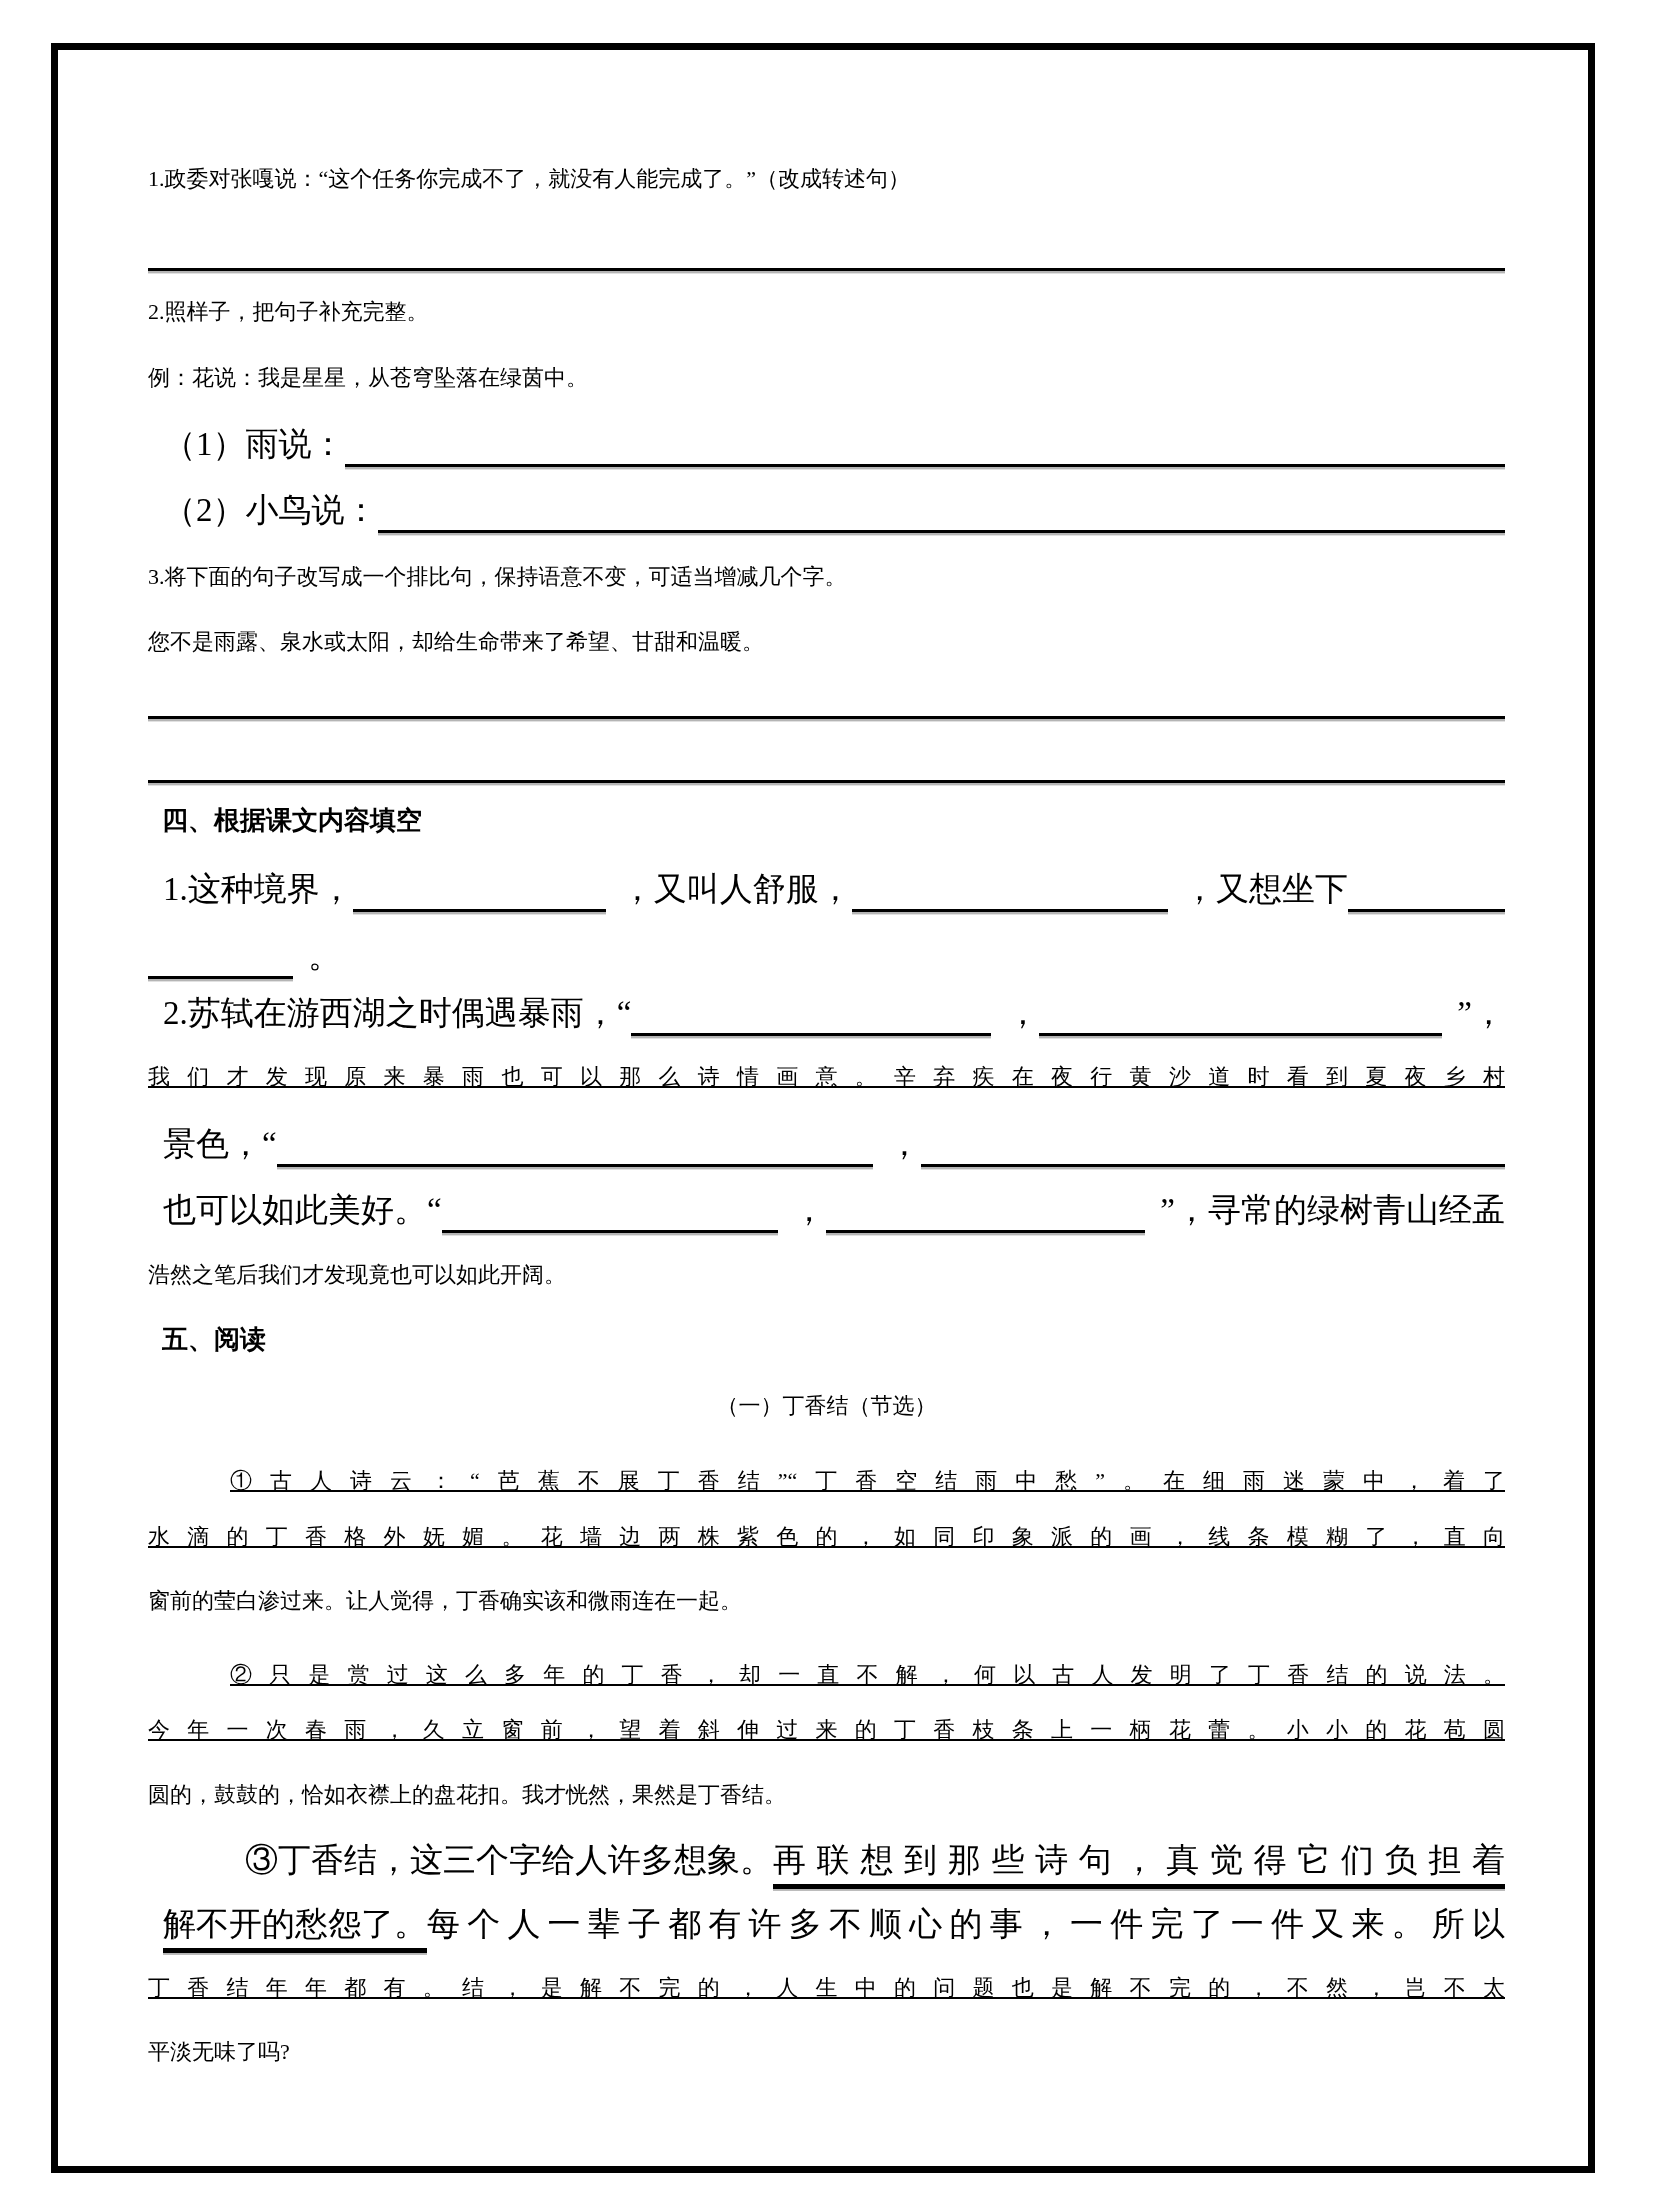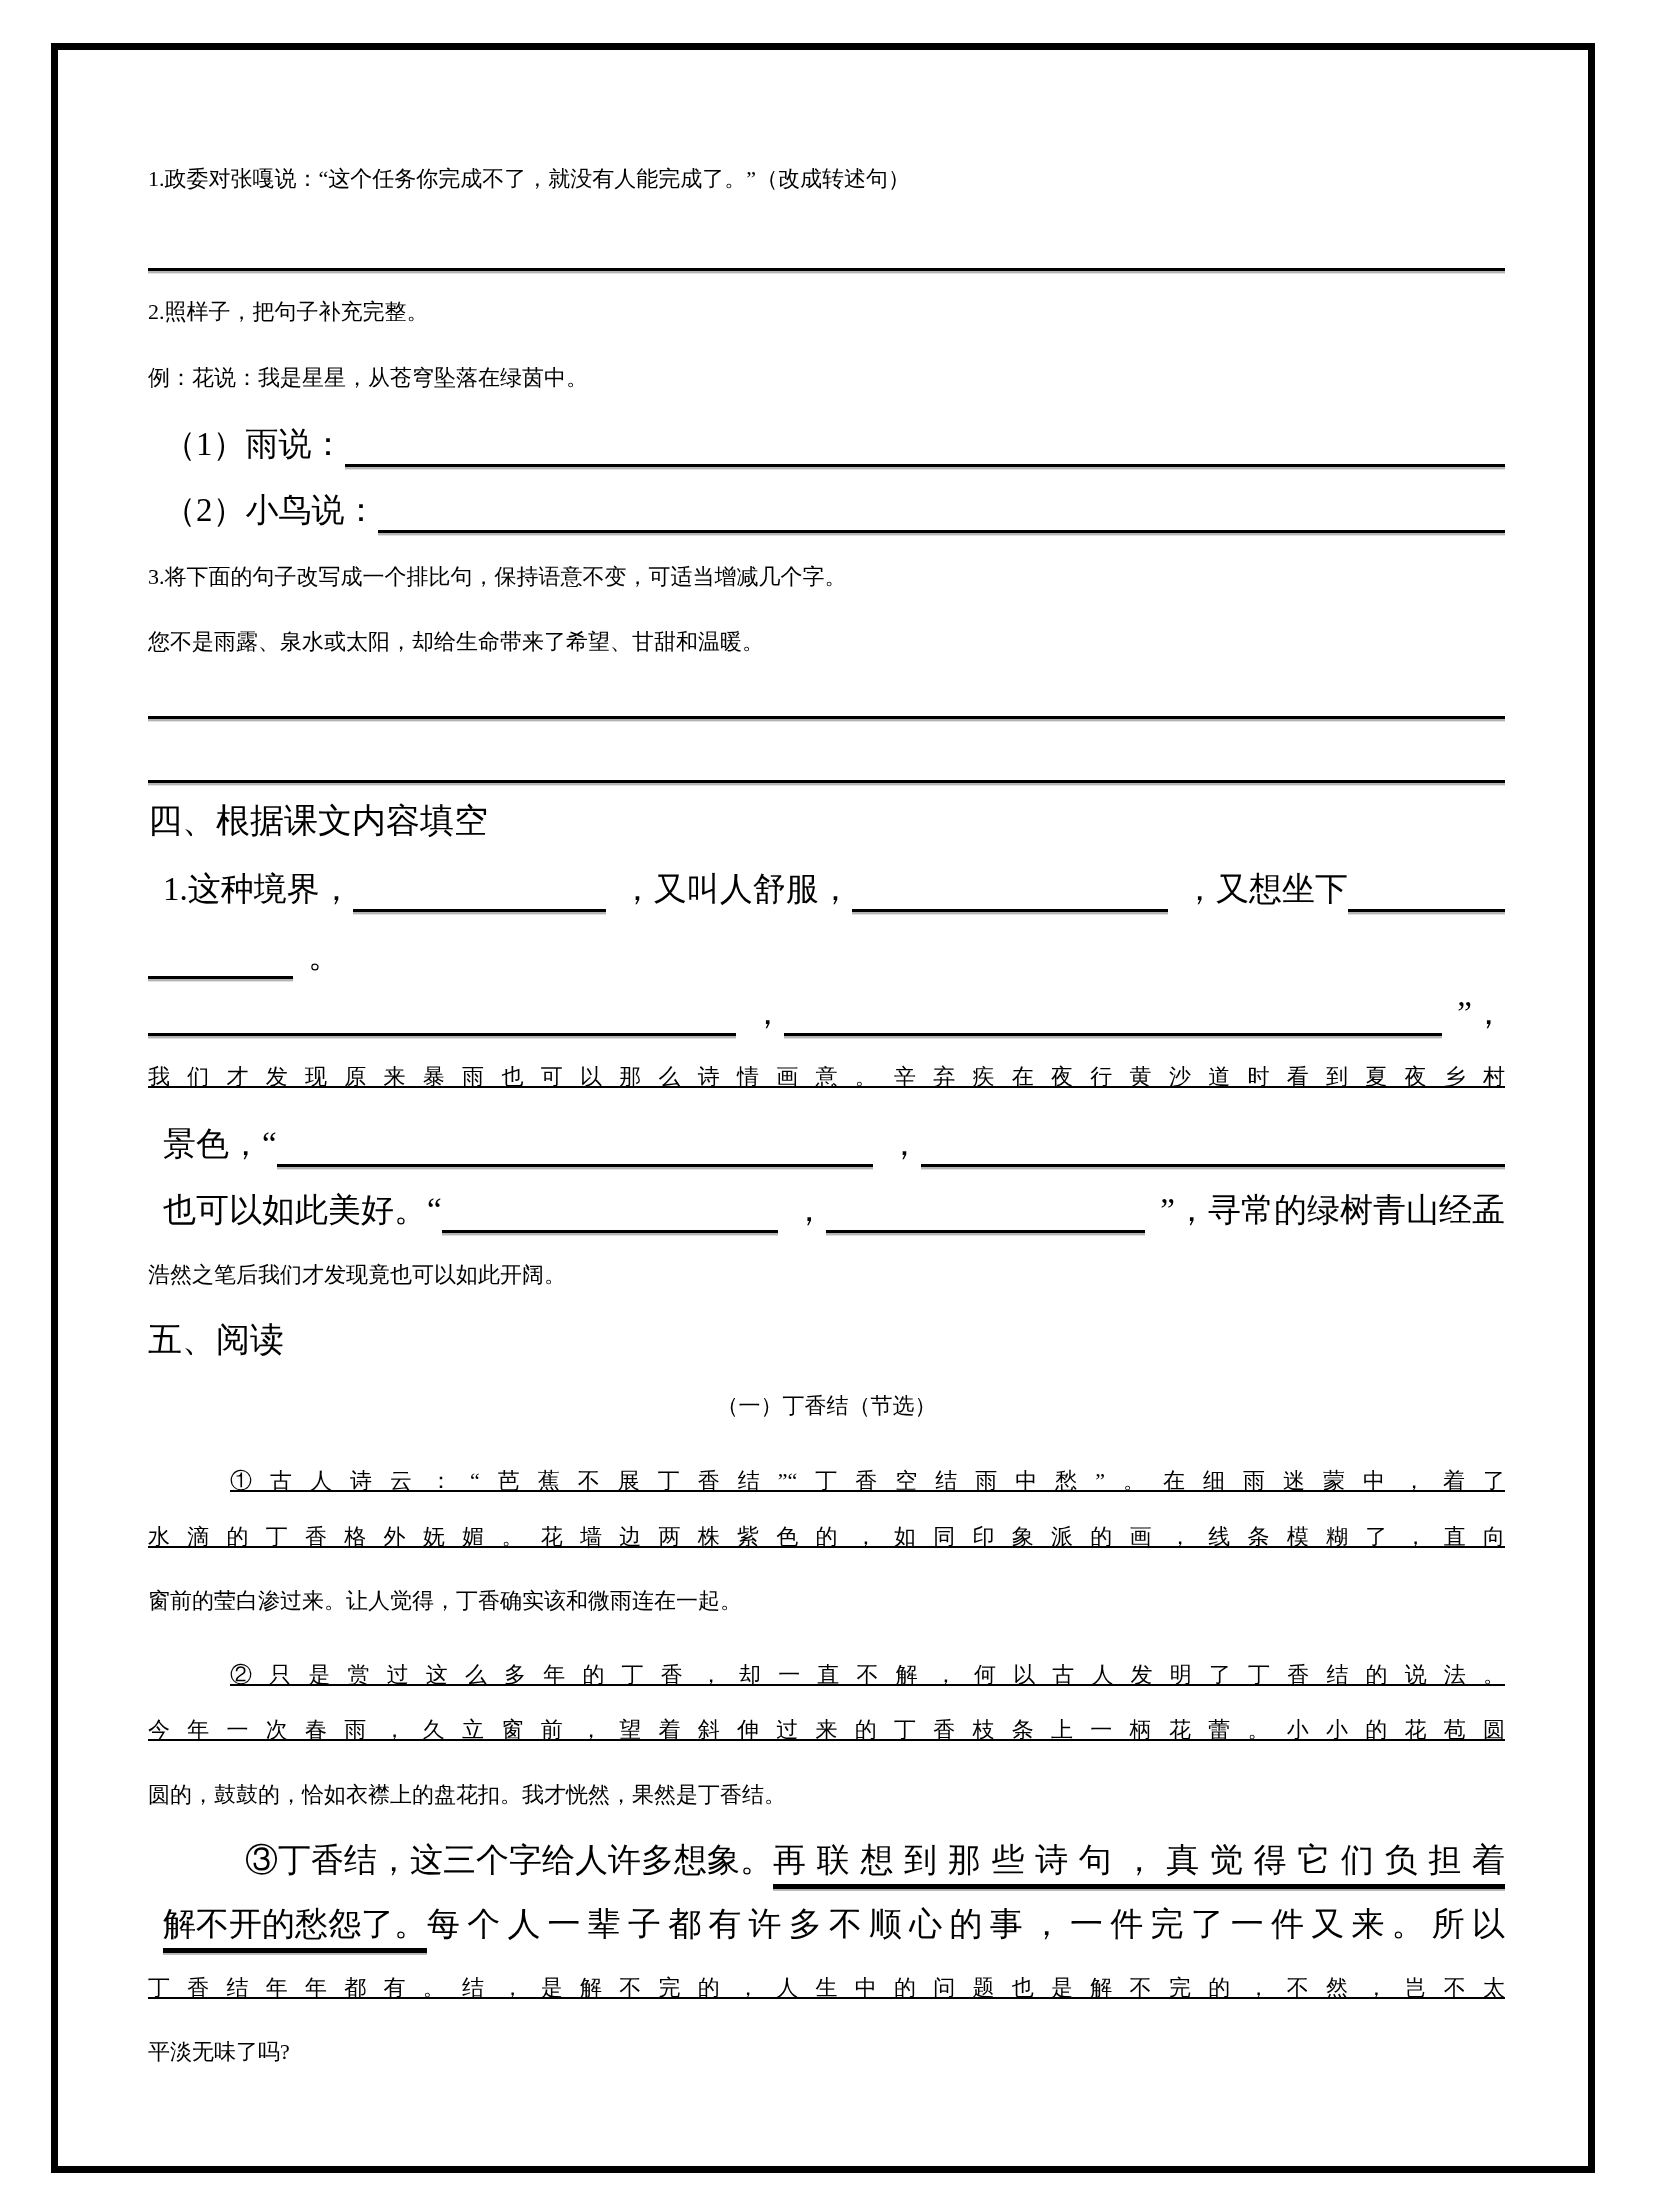--- a/index.html
+++ b/index.html
@@ -16,21 +16,21 @@
   .trow{
     position:absolute;left:148px;width:1357px;height:48px;
     font-size:22px;line-height:48px;white-space:nowrap;
   }
   .just{
     white-space:normal;
     text-align:justify;text-align-last:justify;text-decoration:underline;
   }
   .indent{text-indent:82px;margin-top:9px;}
   .center{text-align:right;text-align-last:center;}
-  .bold{font-weight:normal;font-size:34px;}
+  .bold{font-weight:bold;font-size:26px;margin-left:14px;}
   
   .row{
     position:absolute;left:148px;width:1357px;height:48px;
     display:flex;align-items:flex-end;font-size:33px;
   }
   .row .t{white-space:nowrap;margin-left:15px;}
   .blank{
     flex:1 1 0;height:0;align-self:flex-end;
     border-bottom:3.4px solid #000;
     box-shadow:0 2.4px 0 #b5b5b5;
@@ -111,20 +111,21 @@
     <span class="t">，又想坐下</span>
     <span class="blank g062"></span>
   </div>
 
   <div class="row" style="top:931px">
     <span class="blank w300"></span>
     <span class="t">。</span>
   </div>
 
   <div class="row" style="top:988px">
+    <span class="t">2.苏轼在游西湖之时偶遇暴雨，“</span>
     <span class="blank"></span>
     <span class="t">，</span>
     <span class="blank g112"></span>
     <span class="t">”，</span>
   </div>
 
   <div class="trow just" style="top:1053px">
     <span>我们才发现原来暴雨也可以那么诗情画意。辛弃疾在夜行黄沙道时看到夏夜乡村</span>
   </div>
 

